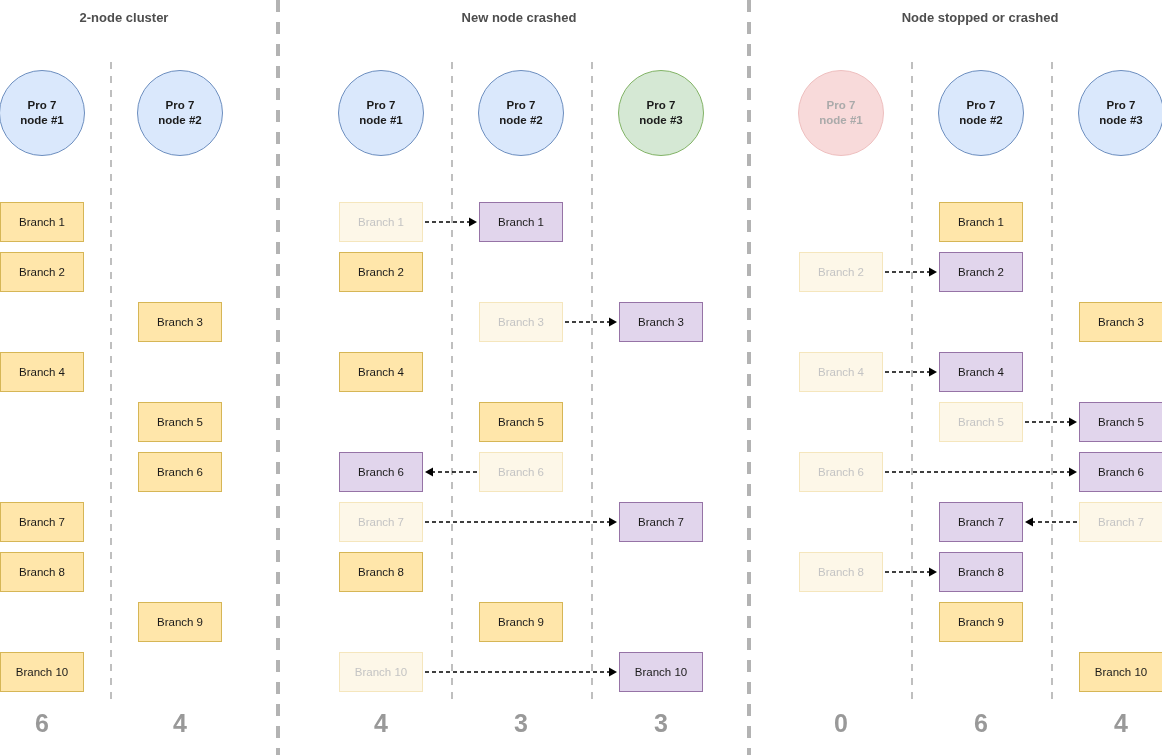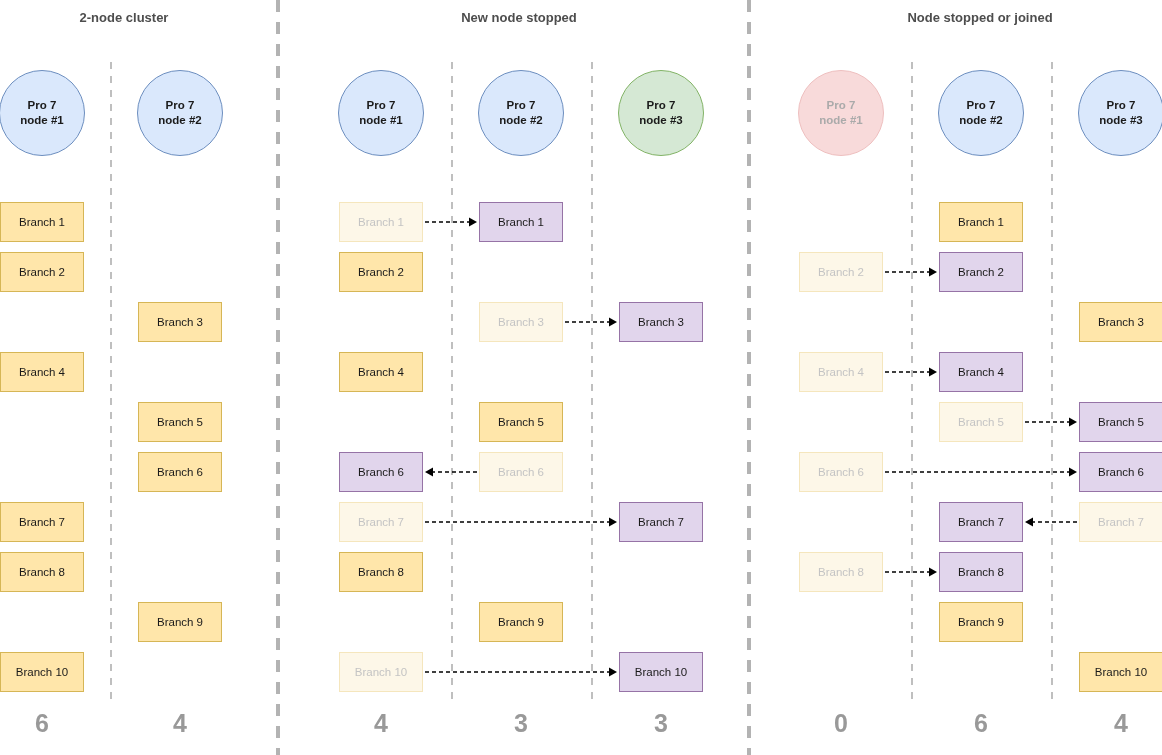--- a/index.html
+++ b/index.html
@@ -135,21 +135,21 @@
     <div class="count" style="left: 0px; width: 84px; top: 709px;">6</div>
     <div class="node node-blue" style="left: 137px; top: 70px;">
       <span>Pro 7</span>
       <span>node #2</span>
     </div>
     <div class="branch b-yellow" style="left: 138px; top: 302px;">Branch 3</div>
     <div class="branch b-yellow" style="left: 138px; top: 402px;">Branch 5</div>
     <div class="branch b-yellow" style="left: 138px; top: 452px;">Branch 6</div>
     <div class="branch b-yellow" style="left: 138px; top: 602px;">Branch 9</div>
     <div class="count" style="left: 138px; width: 84px; top: 709px;">4</div>
-    <div class="panel-title" style="left: 389px; width: 260px; top: 10px;">New node stopped</div>
+    <div class="panel-title" style="left: 389px; width: 260px; top: 10px;">New node crashed</div>
     <div class="node node-blue" style="left: 338px; top: 70px;">
       <span>Pro 7</span>
       <span>node #1</span>
     </div>
     <div class="branch b-faded" style="left: 339px; top: 202px;">Branch 1</div>
     <div class="branch b-yellow" style="left: 339px; top: 252px;">Branch 2</div>
     <div class="branch b-yellow" style="left: 339px; top: 352px;">Branch 4</div>
     <div class="branch b-purple" style="left: 339px; top: 452px;">Branch 6</div>
     <div class="branch b-faded" style="left: 339px; top: 502px;">Branch 7</div>
     <div class="branch b-yellow" style="left: 339px; top: 552px;">Branch 8</div>
@@ -196,21 +196,21 @@
         <line x1="0" x2="185" y1="6" y2="6" stroke="#000000" stroke-width="1.3" stroke-dasharray="4 3"></line>
         <polygon points="184,1.5 192,6 184,10.5" fill="#000000"></polygon>
       </svg>
     </div>
     <div class="arrow" style="left: 425px; top: 666px; width: 192px;">
       <svg width="192" height="12">
         <line x1="0" x2="185" y1="6" y2="6" stroke="#000000" stroke-width="1.3" stroke-dasharray="4 3"></line>
         <polygon points="184,1.5 192,6 184,10.5" fill="#000000"></polygon>
       </svg>
     </div>
-    <div class="panel-title" style="left: 850px; width: 260px; top: 10px;">Node stopped or joined</div>
+    <div class="panel-title" style="left: 850px; width: 260px; top: 10px;">Node stopped or crashed</div>
     <div class="node node-dead" style="left: 798px; top: 70px;">
       <span>Pro 7</span>
       <span>node #1</span>
     </div>
     <div class="branch b-faded" style="left: 799px; top: 252px;">Branch 2</div>
     <div class="branch b-faded" style="left: 799px; top: 352px;">Branch 4</div>
     <div class="branch b-faded" style="left: 799px; top: 452px;">Branch 6</div>
     <div class="branch b-faded" style="left: 799px; top: 552px;">Branch 8</div>
     <div class="count" style="left: 799px; width: 84px; top: 709px;">0</div>
     <div class="node node-blue" style="left: 938px; top: 70px;">

